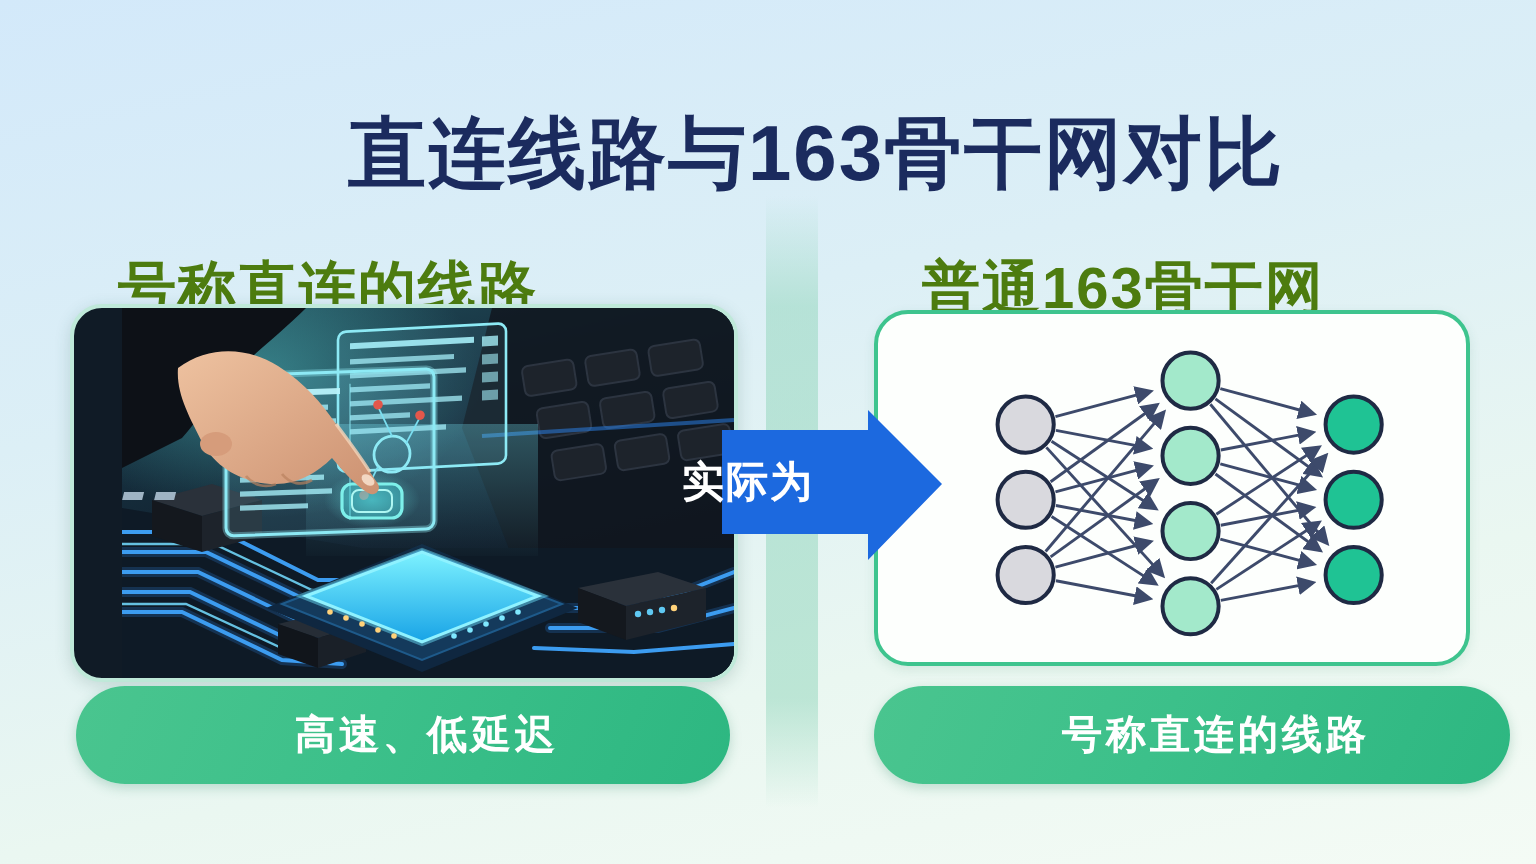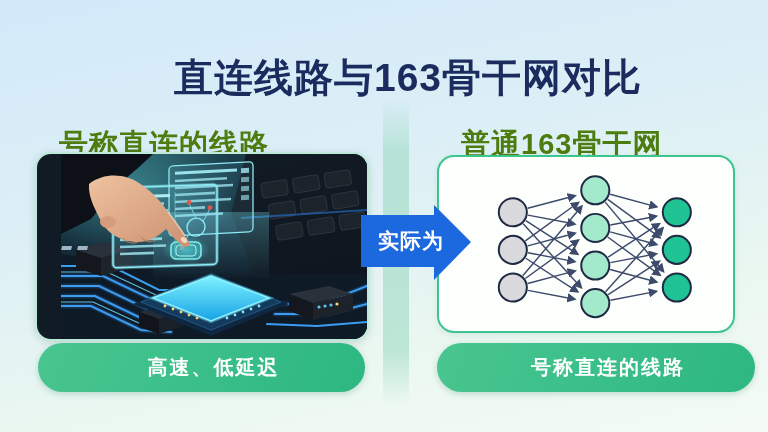--- a/index.html
+++ b/index.html
@@ -35,21 +35,21 @@
     background:#fdfffd;border:2.5px solid #3ec48e;box-sizing:border-box;
     box-shadow:0 2px 6px rgba(40,120,90,.12);
   }
   .net-panel svg{display:block;width:100%;height:100%;}
   
   .arrow-wrap{left:337px;top:203px;width:110px;height:78px;}
   .arrow-wrap svg{display:block;width:100%;height:100%;overflow:visible;}
   .arrow-label{
     position:absolute;left:0;top:12px;width:74px;height:52px;
     display:flex;align-items:center;justify-content:center;
-    color:#ffffff;font-size:21px;font-weight:700;letter-spacing:1px;margin-left:37px;
+    color:#ffffff;font-size:21px;font-weight:700;letter-spacing:1px;
   }
   
   .badge{
     top:343px;height:49px;border-radius:25px;
     background:linear-gradient(115deg,#4ac58f 0%,#3cc08a 45%,#2db781 100%);
     display:flex;align-items:center;justify-content:center;
     color:#fff;font-size:20px;font-weight:700;letter-spacing:2px;
     box-shadow:0 2px 6px rgba(40,130,95,.25);
   }
   .badge.left{left:38px;width:303px;}

